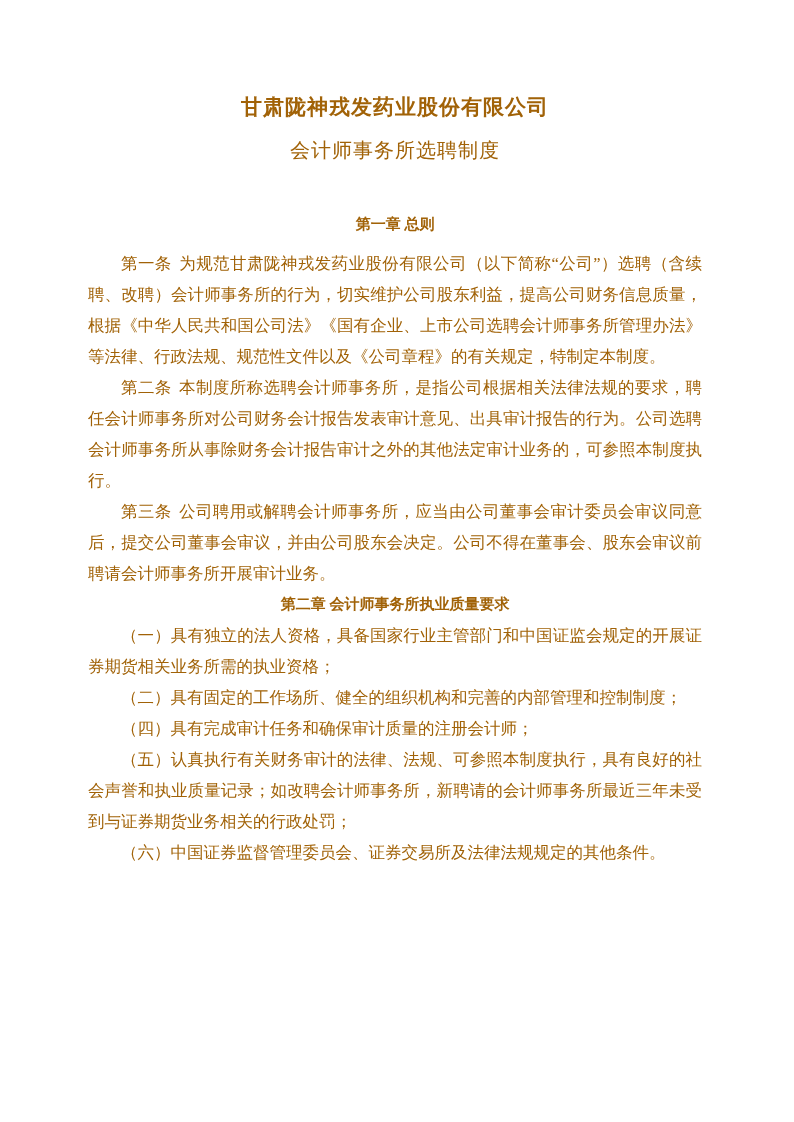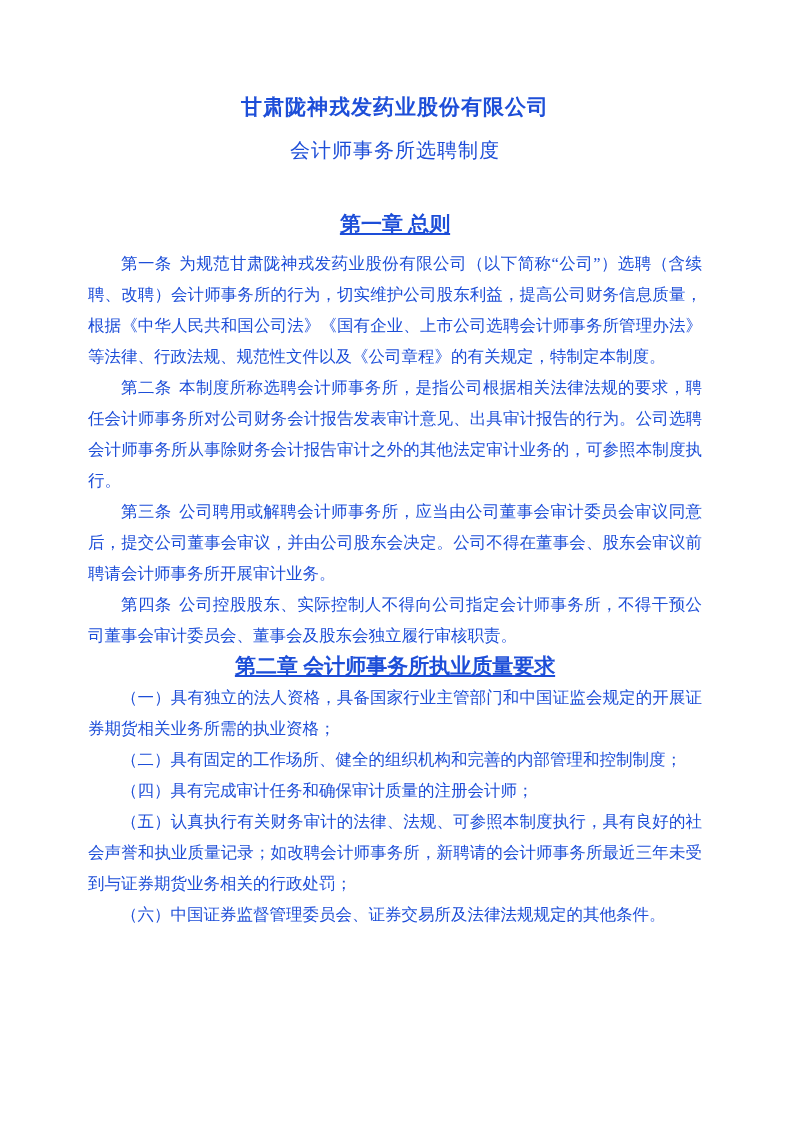--- a/index.html
+++ b/index.html
@@ -3,21 +3,21 @@
 <meta charset="utf-8">
 <style>
   * { box-sizing: border-box; }
   html, body { margin: 0; padding: 0; background: #e9e9e9; }
   .page {
     position: relative;
     width: 794px;
     height: 1122px;
     margin: 0 auto;
     background: #ffffff;
-    color: #1d4ed8;
+    color: #a16207;
     font-family: "Liberation Serif", "DejaVu Serif", serif;
     padding: 95px 92px 0 88px;
     overflow: hidden;
   }
   .doc-title {
     margin: 0;
     text-align: center;
     font-size: 21px;
     line-height: 25px;
     font-weight: bold;
@@ -27,24 +27,23 @@
     margin: 18px 0 0 0;
     text-align: center;
     font-size: 20px;
     line-height: 25px;
     font-weight: normal;
     letter-spacing: 1px;
   }
   .chapter-heading {
     margin: 0;
     text-align: center;
-    font-size: 21px;
+    font-size: 15px;
     line-height: 31px;
     font-weight: bold;
-    text-decoration: underline;
   }
   .chapter-heading.first {
     margin-top: 46px;
     margin-bottom: 8px;
   }
   p.article {
     margin: 0;
     font-size: 16.5px;
     line-height: 31px;
     text-align: justify;
@@ -66,21 +65,20 @@
   <h1 class="doc-subtitle">会计师事务所选聘制度</h1>
 
   <h2 class="chapter-heading first">第一章 总则</h2>
 
   <p class="article"><span class="article-label">第一条</span><span>为规范甘肃陇神戎发药业股份有限公司（以下简称“公司”）选聘（含续聘、改聘）会计师事务所的行为，切实维护公司股东利益，提高公司财务信息质量，根据《中华人民共和国公司法》《国有企业、上市公司选聘会计师事务所管理办法》等法律、行政法规、规范性文件以及《公司章程》的有关规定，特制定本制度。</span></p>
 
   <p class="article"><span class="article-label">第二条</span><span>本制度所称选聘会计师事务所，是指公司根据相关法律法规的要求，聘任会计师事务所对公司财务会计报告发表审计意见、出具审计报告的行为。公司选聘会计师事务所从事除财务会计报告审计之外的其他法定审计业务的，可参照本制度执行。</span></p>
 
   <p class="article"><span class="article-label">第三条</span><span>公司聘用或解聘会计师事务所，应当由公司董事会审计委员会审议同意后，提交公司董事会审议，并由公司股东会决定。公司不得在董事会、股东会审议前聘请会计师事务所开展审计业务。</span></p>
 
-  <p class="article"><span class="article-label">第四条</span><span>公司控股股东、实际控制人不得向公司指定会计师事务所，不得干预公司董事会审计委员会、董事会及股东会独立履行审核职责。</span></p>
 
   <h2 class="chapter-heading">第二章 会计师事务所执业质量要求</h2>
 
 
   <p class="article">（一）具有独立的法人资格，具备国家行业主管部门和中国证监会规定的开展证券期货相关业务所需的执业资格；</p>
 
   <p class="article">（二）具有固定的工作场所、健全的组织机构和完善的内部管理和控制制度；</p>
 
 
   <p class="article">（四）具有完成审计任务和确保审计质量的注册会计师；</p>

